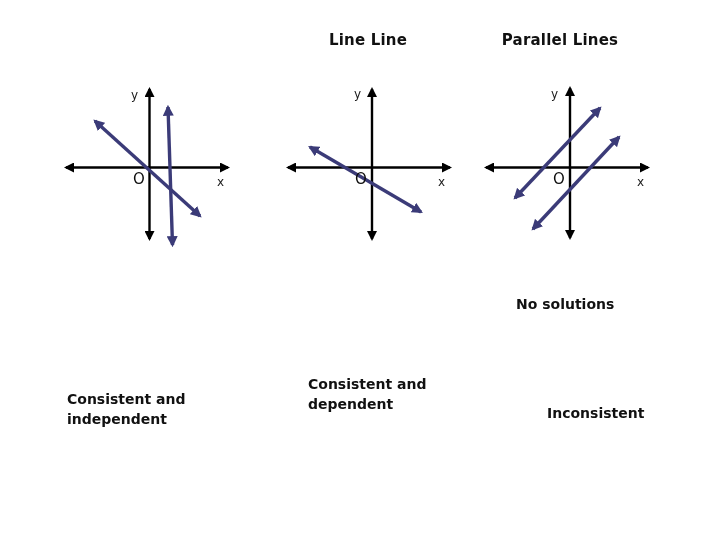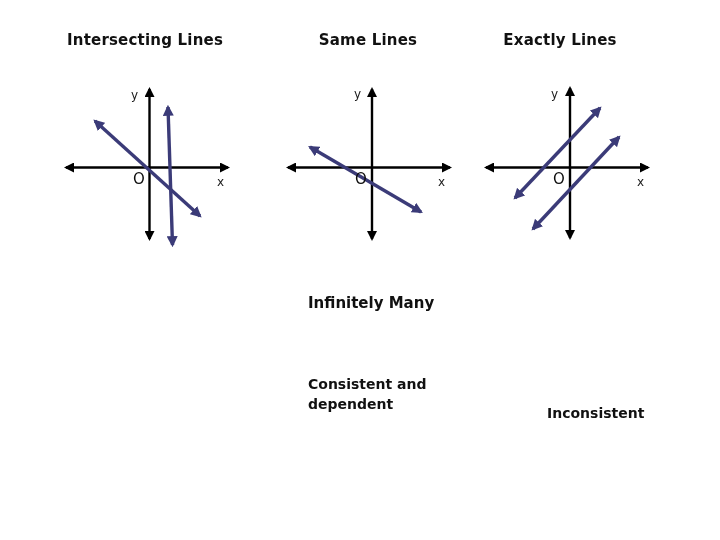--- a/index.html
+++ b/index.html
@@ -70,23 +70,22 @@
     <defs>
       <marker id="arrow-black" markerUnits="userSpaceOnUse" markerWidth="10" markerHeight="10" viewBox="0 0 10 10" refX="8" refY="5" orient="auto-start-reverse">
         <path d="M0 0 L10 5 L0 10 z" fill="#000000"></path>
       </marker>
       <marker id="arrow-blue" markerUnits="userSpaceOnUse" markerWidth="11" markerHeight="11" viewBox="0 0 10 10" refX="8" refY="5" orient="auto-start-reverse">
         <path d="M0 0 L10 5 L0 10 z" fill="#3b3b78"></path>
       </marker>
     </defs>
   </svg>
 
-  <div class="panel-title" id="title-1">Intersecting Lines</div>
-  <div class="panel-title" id="title-2">Same Lines</div>
-  <div class="panel-title" id="title-3">Exactly Lines</div>
+  <div class="panel-title" id="title-2">Line Line</div>
+  <div class="panel-title" id="title-3">Parallel Lines</div>
 
   <svg class="graph" id="graph-1" width="190" height="182" viewBox="55 78 190 182">
     <line x1="66" y1="167.5" x2="228" y2="167.5" stroke="#000000" stroke-width="2.4" marker-start="url(#arrow-black)" marker-end="url(#arrow-black)"></line>
     <line x1="149.5" y1="89" x2="149.5" y2="239" stroke="#000000" stroke-width="2.4" marker-start="url(#arrow-black)" marker-end="url(#arrow-black)"></line>
     <line x1="95" y1="121" x2="200" y2="216" stroke="#3b3b78" stroke-width="3.4" marker-start="url(#arrow-blue)" marker-end="url(#arrow-blue)"></line>
     <line x1="168" y1="107" x2="172.5" y2="245" stroke="#3b3b78" stroke-width="3.4" marker-start="url(#arrow-blue)" marker-end="url(#arrow-blue)"></line>
     <text class="axis-letter" x="131" y="99">y</text>
     <text class="axis-letter" x="217" y="186">x</text>
     <text class="origin-letter" x="133" y="184">O</text>
   </svg>
@@ -103,18 +102,19 @@
   <svg class="graph" id="graph-3" width="195" height="184" viewBox="473 76 195 184">
     <line x1="486" y1="167.5" x2="648" y2="167.5" stroke="#000000" stroke-width="2.4" marker-start="url(#arrow-black)" marker-end="url(#arrow-black)"></line>
     <line x1="570" y1="88" x2="570" y2="238" stroke="#000000" stroke-width="2.4" marker-start="url(#arrow-black)" marker-end="url(#arrow-black)"></line>
     <line x1="515" y1="198" x2="600" y2="108" stroke="#3b3b78" stroke-width="3.4" marker-start="url(#arrow-blue)" marker-end="url(#arrow-blue)"></line>
     <line x1="533" y1="229" x2="619" y2="137" stroke="#3b3b78" stroke-width="3.4" marker-start="url(#arrow-blue)" marker-end="url(#arrow-blue)"></line>
     <text class="axis-letter" x="551" y="98">y</text>
     <text class="axis-letter" x="637" y="186">x</text>
     <text class="origin-letter" x="553" y="184">O</text>
   </svg>
 
-  <div class="solution-label" id="sol-2">Infinitely Many</div>
+  <div class="solution-label" id="sol-3">No solutions</div>
 
+  <div class="classification-label" id="cls-1">Consistent and independent</div>
   <div class="classification-label" id="cls-2">Consistent and dependent</div>
   <div class="classification-label" id="cls-3">Inconsistent</div>
 
 </div>
 
 </body></html>

